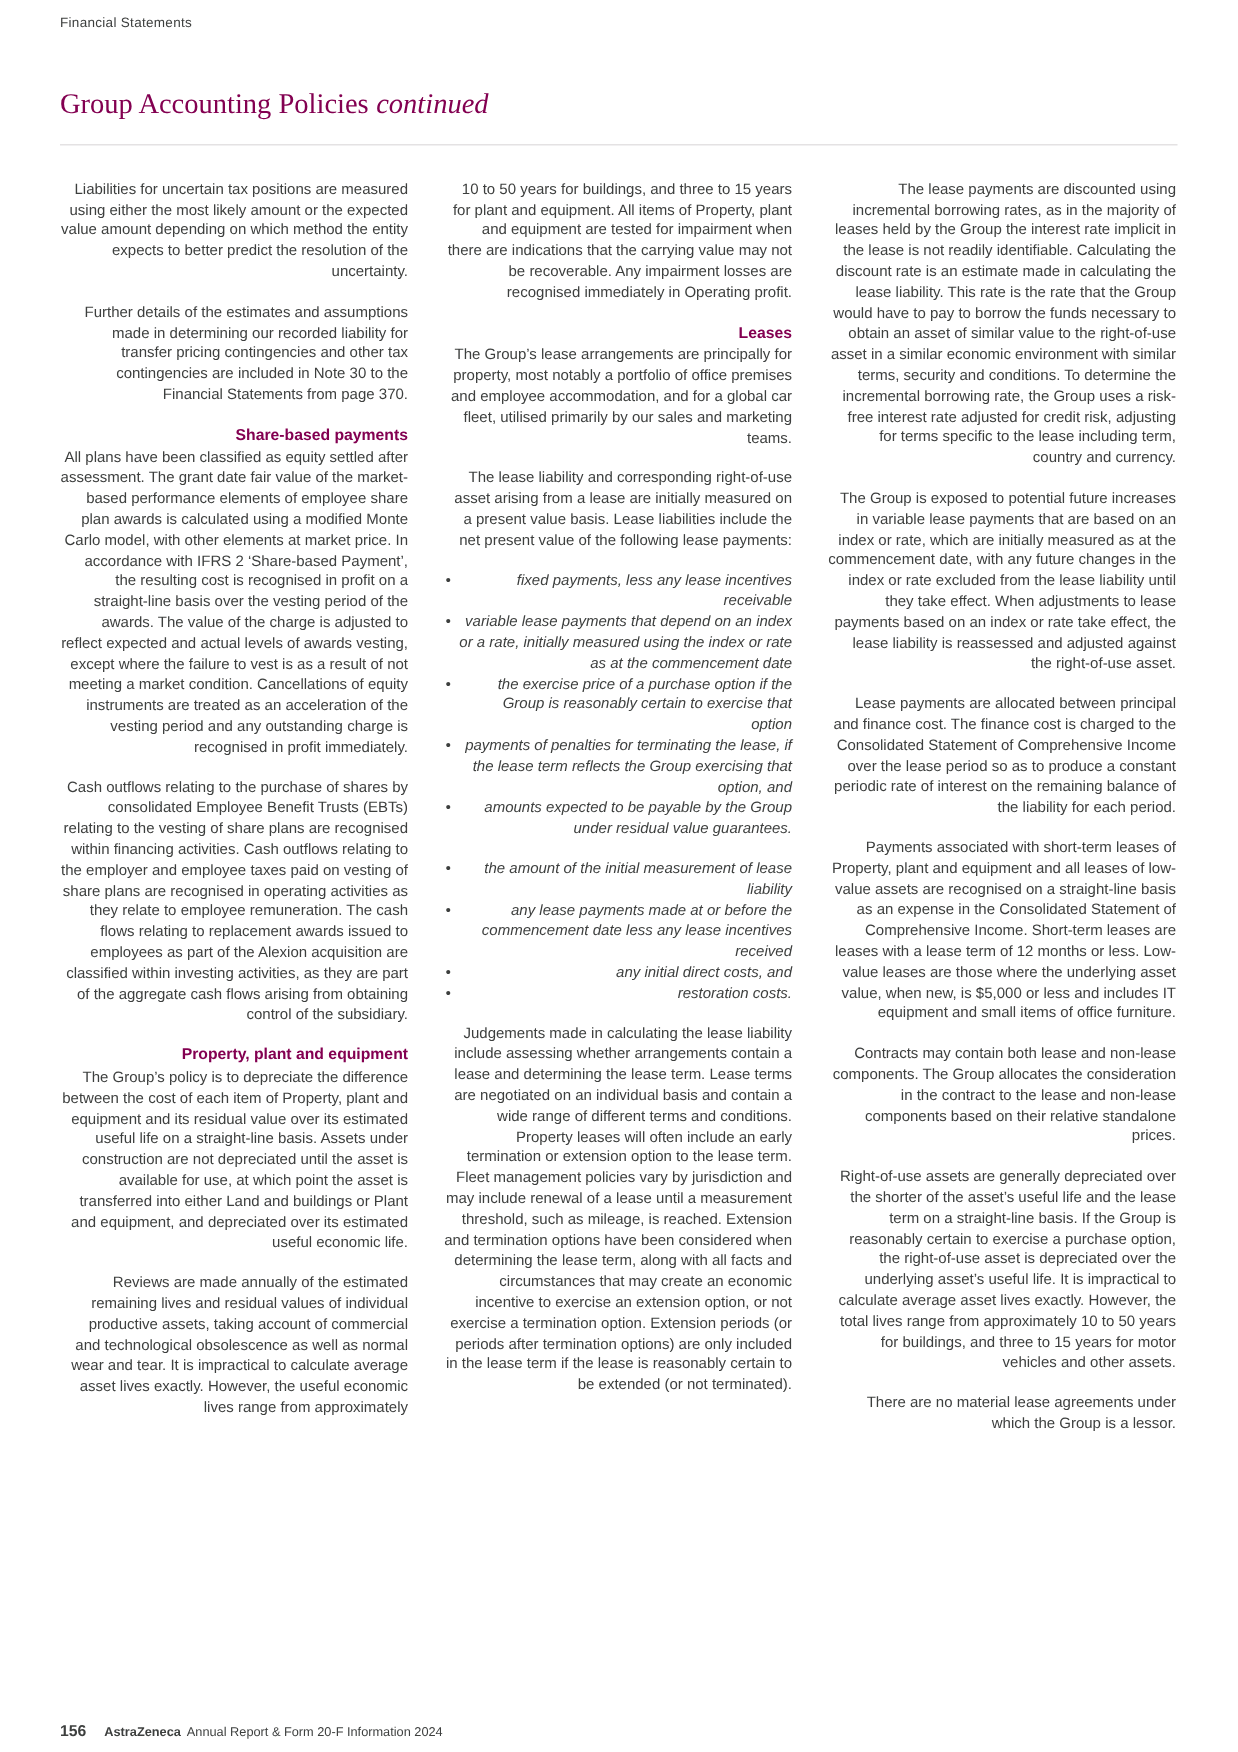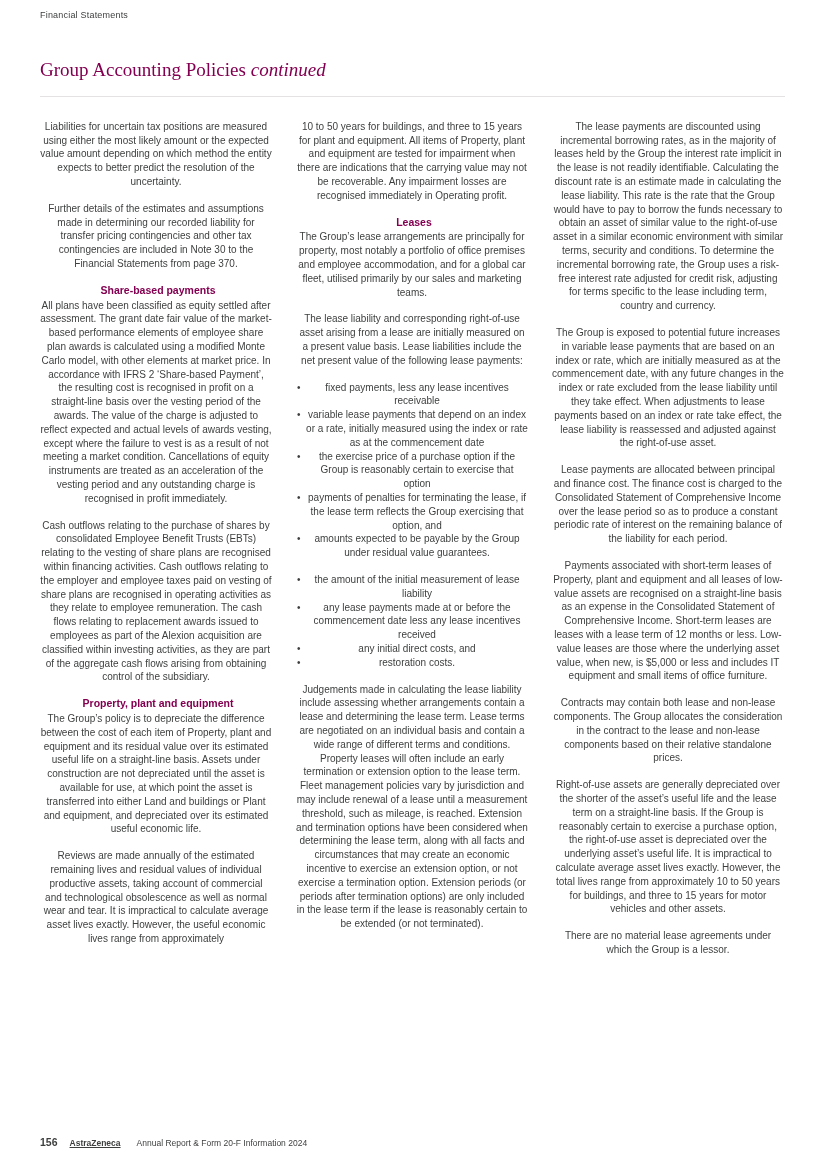--- a/index.html
+++ b/index.html
@@ -40,60 +40,61 @@
     display: flex;
     gap: 24px;
     margin-top: 23px;
   }
   .col {
     width: 232px;
     flex: 0 0 232px;
     font-size: 10px;
     line-height: 13.8px;
     color: var(--body, #3d3f3e);
-    text-align: center;
+    text-align: right;
   }
   .para { margin: 0 0 13px 0; }
   .subhead {
     color: var(--accent, #830051);
     font-size: 10.5px;
     font-weight: bold;
     line-height: 13.8px;
     margin: 0 0 1px 4px;
   }
   ul.bullets {
     list-style: none;
     margin: 0 0 13px 0;
+    font-style: italic;
   }
   ul.bullets li {
     position: relative;
     padding-left: 10px;
   }
   ul.bullets li::before {
     content: "\2022";
     position: absolute;
     left: 1px;
     top: 0;
     color: var(--body, #3d3f3e);
   }
   .footer {
     position: absolute;
     left: 40px;
-    bottom: 20px;
+    bottom: 8px;
     font-size: 8.5px;
     color: #3d3f3e;
     display: flex;
-    align-items: flex-end;
+    align-items: center;
   }
   .footer .num {
     font-size: 10.5px;
     font-weight: bold;
     margin-right: 12px;
   }
-  .footer .brand { font-weight: bold; margin-right: 16px; text-decoration: underline; }
+  .footer .brand { font-weight: bold; margin-right: 4px; }
 </style>
 </head>
 <body style="--accent: #830051; --body: #3d3f3e;">
 
 <div class="page">
   <div class="eyebrow">Financial Statements</div>
 
   <h1 class="title"><span>Group Accounting Policies</span><span class="cont">continued</span></h1>
 
   <div class="title-rule" style="background: rgb(228, 226, 227);"></div>

